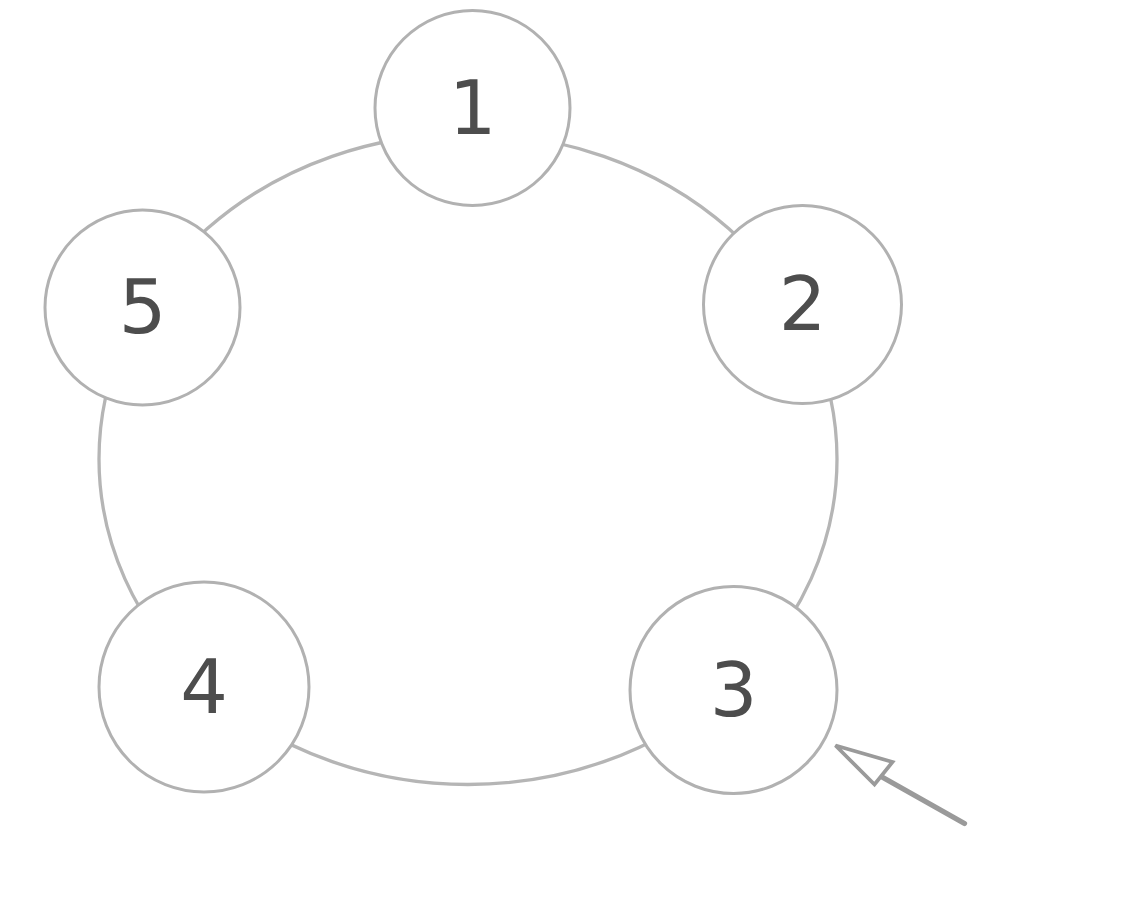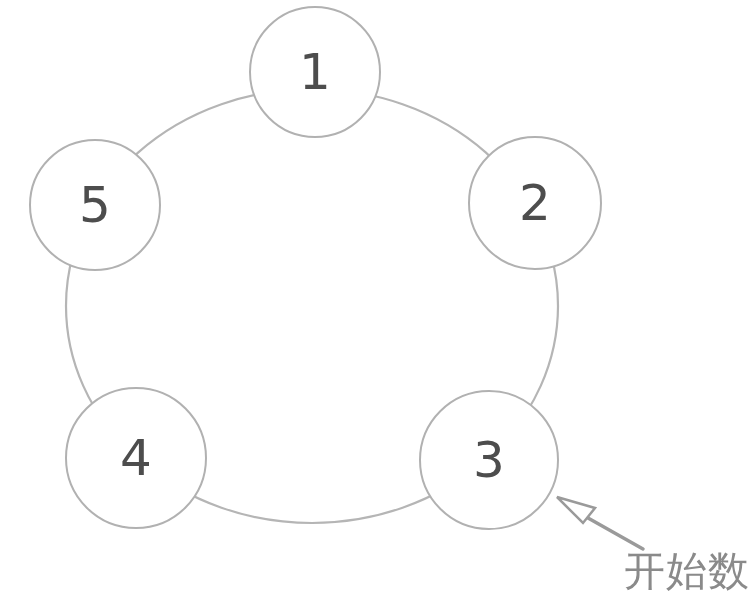--- a/index.html
+++ b/index.html
@@ -77,15 +77,14 @@
   </div>
 
   <div class="node" style="left:65px; top:387px; width:142px; height:142px;">
     <span>4</span>
   </div>
 
   <div class="node" style="left:29px; top:139px; width:132px; height:132px;">
     <span>5</span>
   </div>
 
-  <div class="annotation">开始数</div>
 
 </div>
 
 </body></html>

